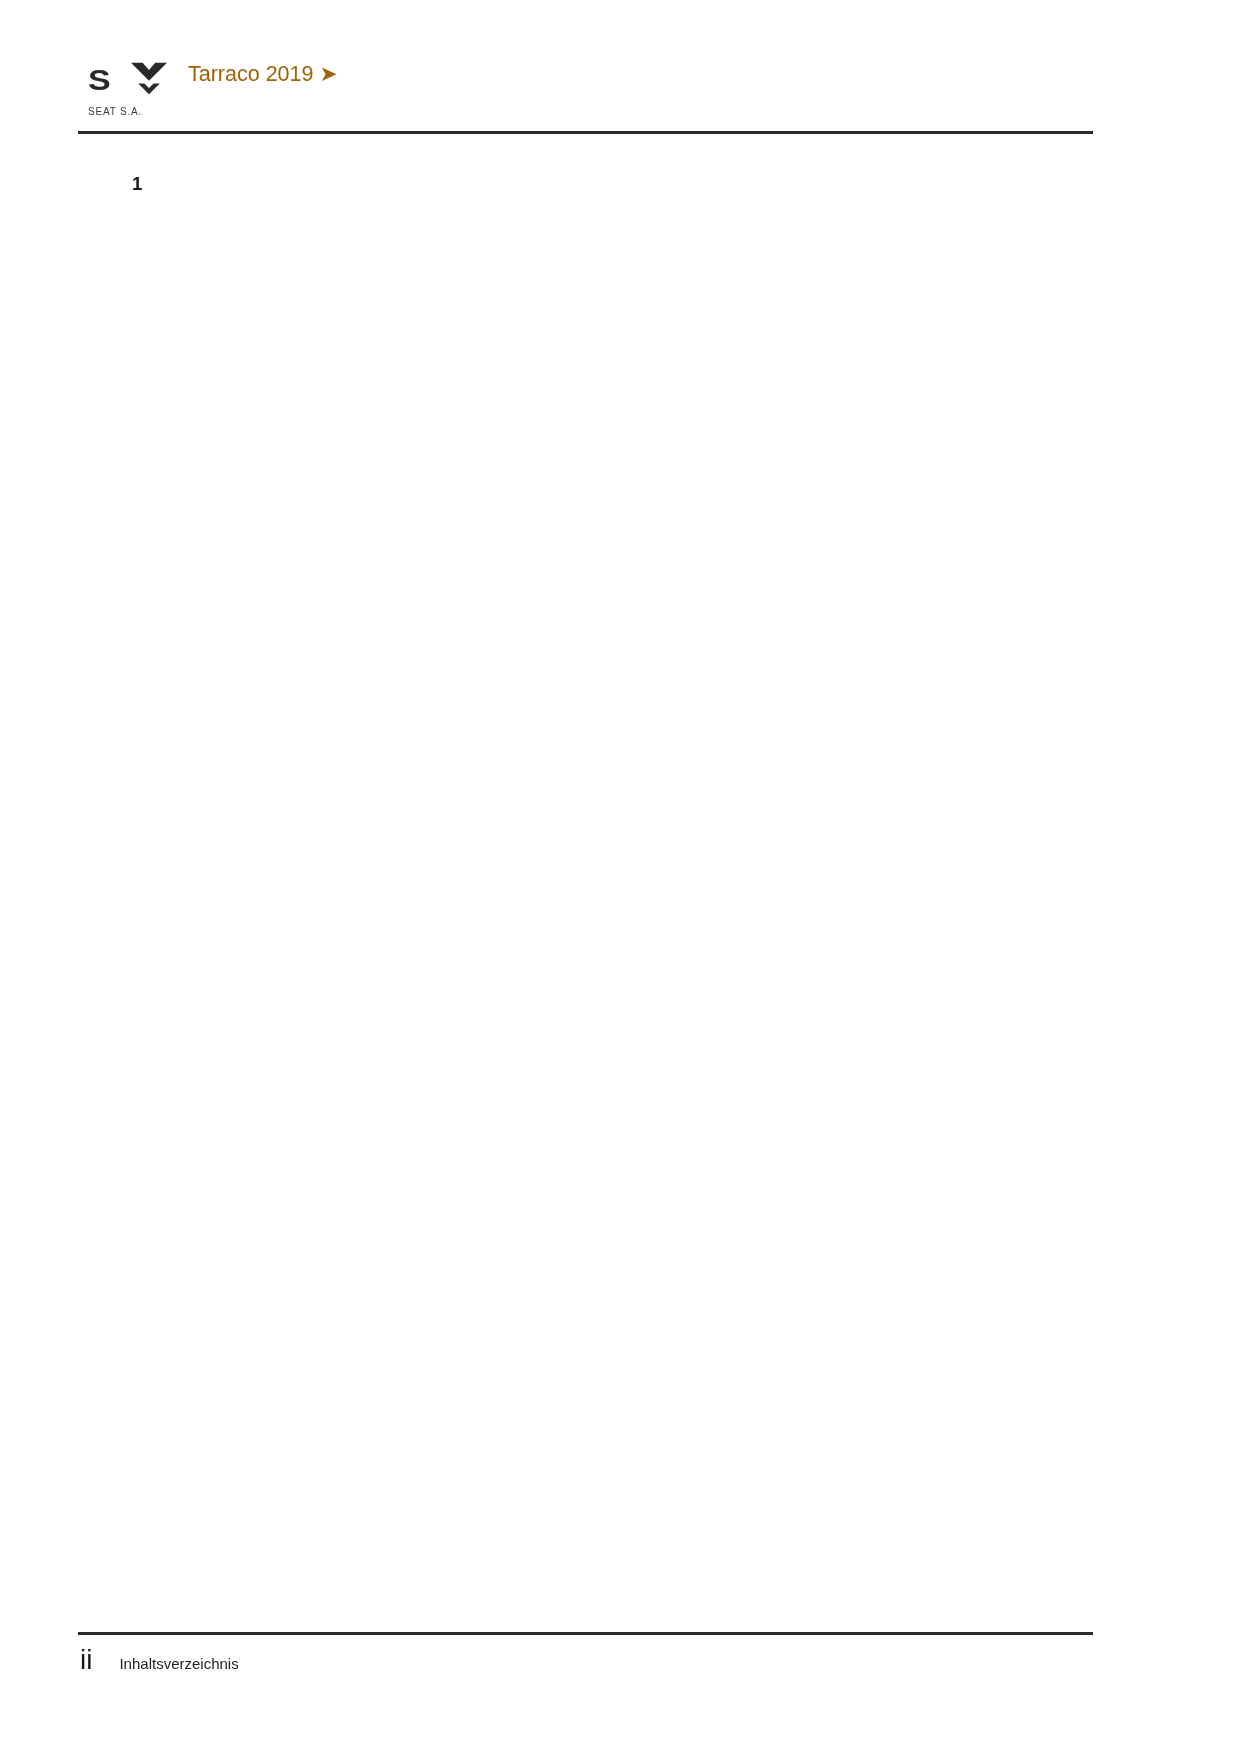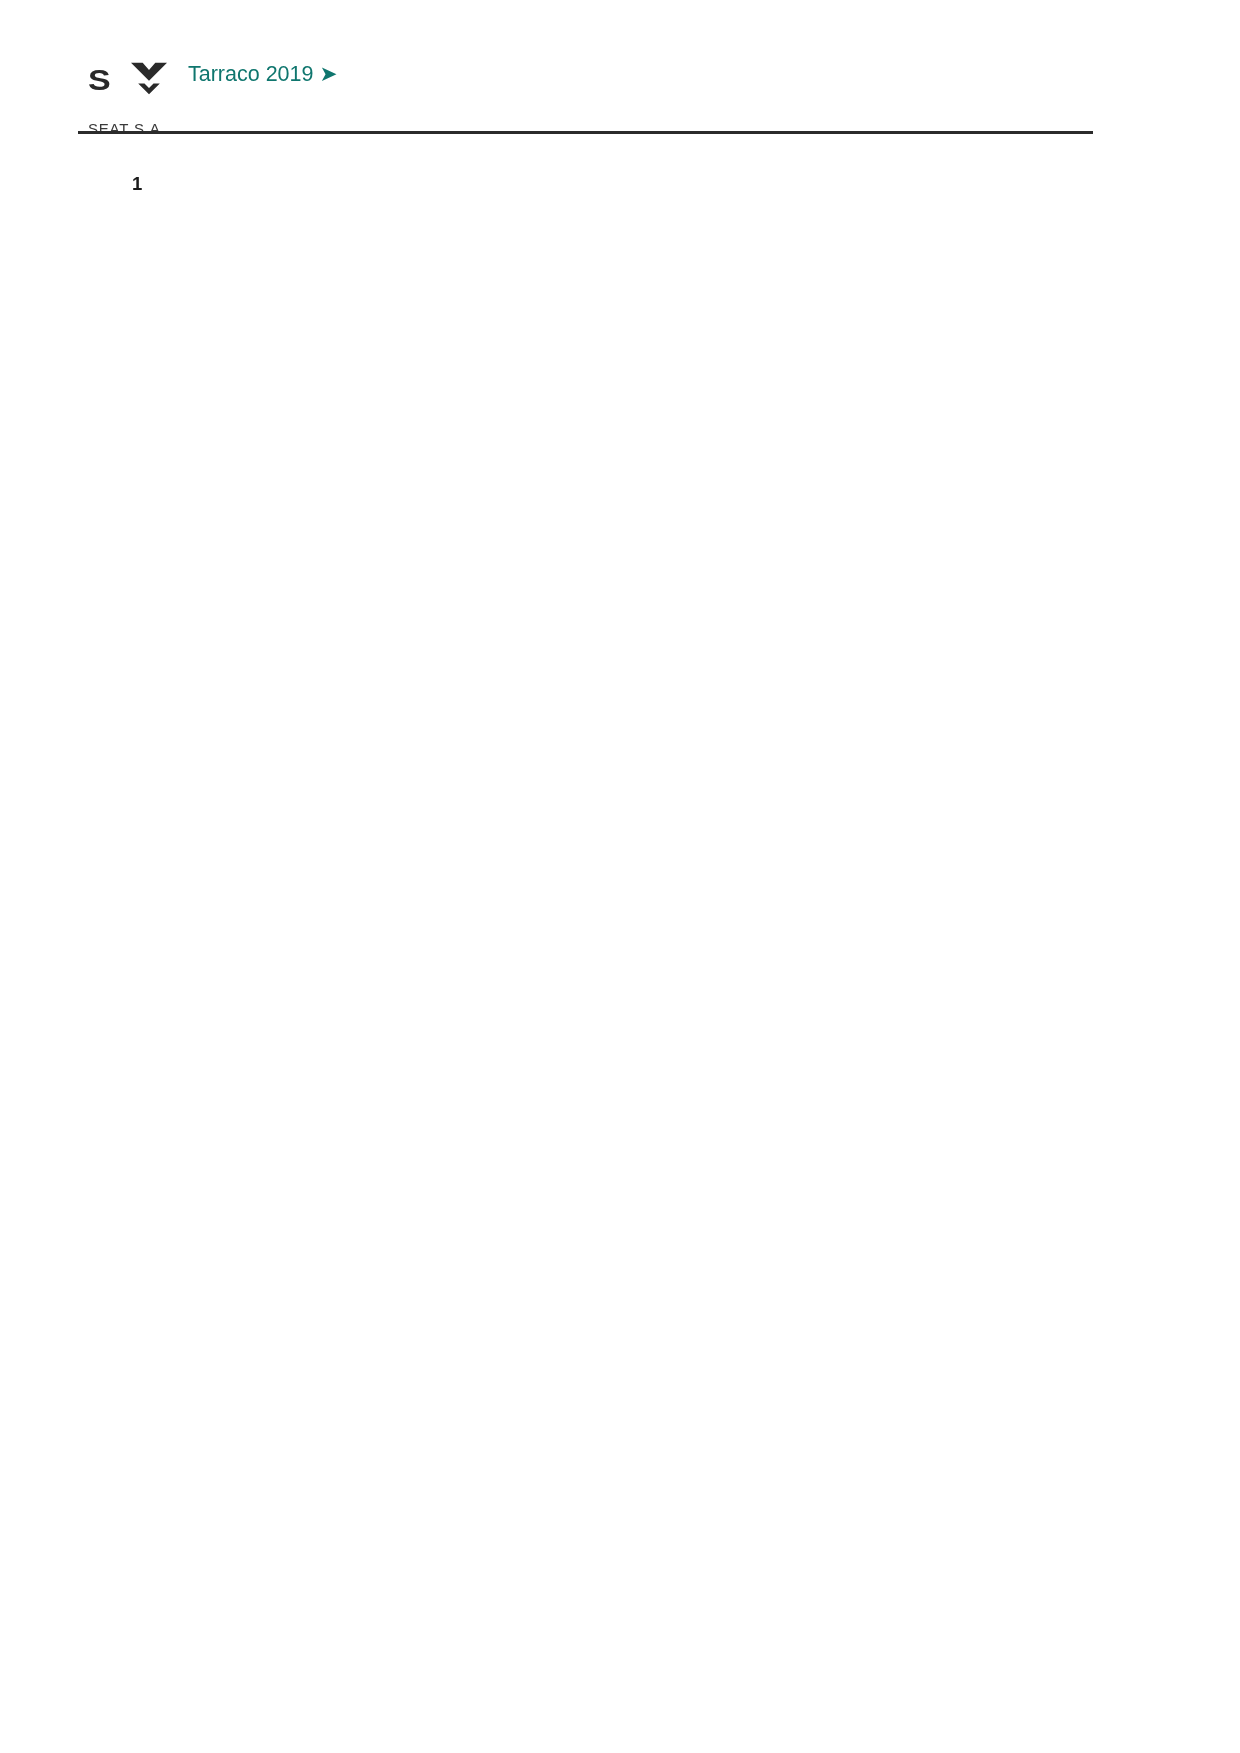--- a/index.html
+++ b/index.html
@@ -10,22 +10,22 @@
     font-family:"Liberation Sans", sans-serif;
     color:#1a1a1a;
     overflow:hidden;
   }
   
   .hdr{position:absolute;top:60px;left:88px;display:flex;align-items:flex-start;}
   .brand{width:78px;flex:0 0 auto;}
   .logos{display:flex;align-items:center;justify-content:flex-start;height:40px;}
   .seat-s{font-weight:bold;font-size:34px;line-height:34px;color:#2a2a2a;transform:scaleY(.85);}
   .logo-divider{width:1px;height:36px;background:#9a9a9a;margin:0 9px;}
-  .company{font-size:15px;letter-spacing:.8px;color:#3a3a3a;margin-top:20px;}
-  .hdr-titles{margin-left:22px;font-size:21.5px;line-height:25px;color:#0f766e;}
+  .company{font-size:10px;letter-spacing:.8px;color:#3a3a3a;margin-top:6px;}
+  .hdr-titles{margin-left:22px;font-size:21.5px;line-height:25px;color:#a16207;}
   .hdr-titles .t1{margin-top:2px;}
   .header-rule{position:absolute;top:131px;left:78px;right:147px;height:3px;background:#2b2b2b;}
   
   .toc{position:absolute;top:163px;left:80px;right:147px;}
   .row{display:flex;align-items:baseline;white-space:nowrap;font-size:18.5px;line-height:22.6px;}
   .row .num{width:129px;padding-left:52px;box-sizing:border-box;flex:0 0 auto;}
   .row .title{flex:0 1 auto;overflow:hidden;}
   .row .dots{flex:1 1 auto;min-width:10px;position:relative;align-self:stretch;}
   .row .dots::before{
     content:"";position:absolute;left:10px;right:8px;bottom:6px;height:4px;
@@ -75,14 +75,21 @@
       <section class="toc-group">
         <div class="row section">
           <span class="num">1</span>
           <span class="title">Scheibenwischer</span>
           <span class="dots"></span>
           <span class="page">59</span>
         </div>
       </section>
     </main>
 
+  <footer class="ftr">
+    <div class="footer-rule"></div>
+    <div class="footer-row">
+      <span class="folio">ii</span>
+      <span class="footer-text">Inhaltsverzeichnis</span>
+    </div>
+  </footer>
 
 </div>
 
 </body></html>

